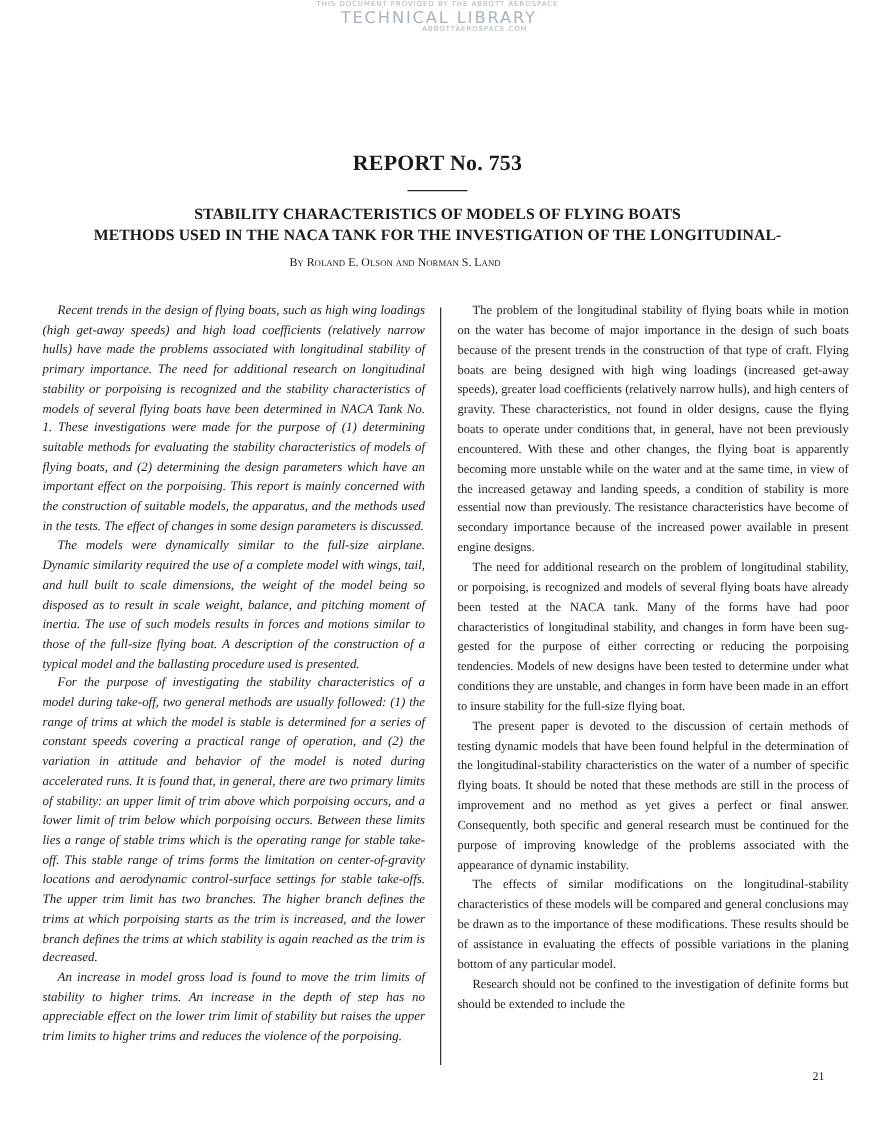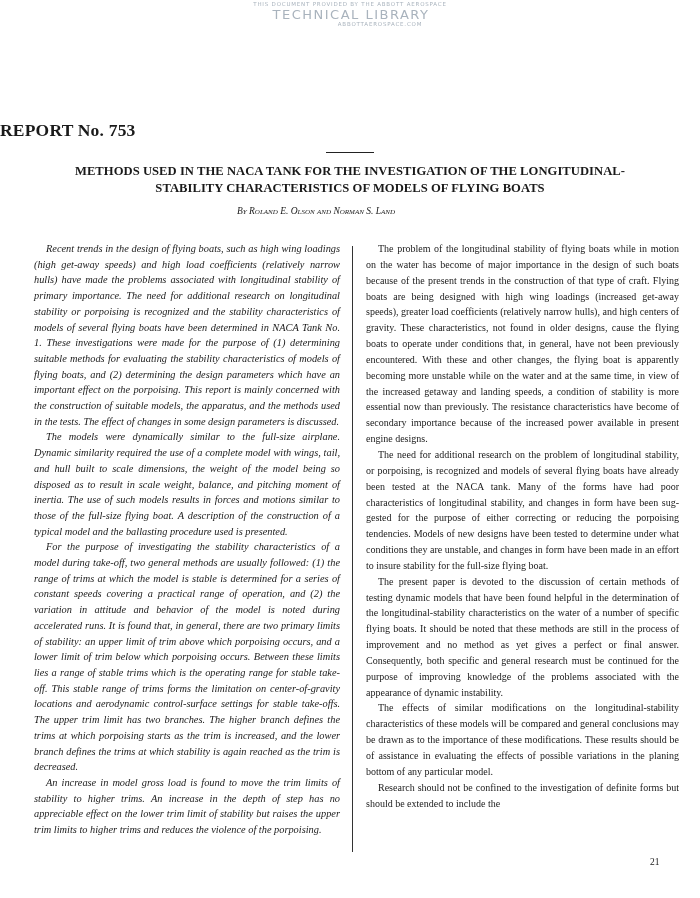--- a/index.html
+++ b/index.html
@@ -1,24 +1,24 @@
 <!DOCTYPE html>
 <html><head>
 <meta charset="utf-8">
 <style>
   html, body { margin: 0; padding: 0; background: #ffffff; }
   body { width: 700px; height: 898px; position: relative; overflow: hidden; color: #1a1a1a; font-family: "DejaVu Serif", "Liberation Serif", serif; }
   .watermark { position: absolute; top: 1px; left: 0; width: 700px; text-align: center; color: #a9b3bd; font-family: "DejaVu Sans", sans-serif; }
   .wm-top { font-size: 5.5px; letter-spacing: 0.8px; line-height: 7px; }
   .wm-mid { font-size: 13px; letter-spacing: 1.5px; line-height: 13px; margin-left: 2px; }
   .wm-bot { font-size: 5.5px; letter-spacing: 0.8px; line-height: 7px; margin-left: 60px; }
-  .report-no { position: absolute; top: 120px; left: 0; width: 700px; text-align: left; font-family: "Liberation Serif", serif; font-weight: bold; font-size: 17.5px; letter-spacing: 0.2px; }
+  .report-no { position: absolute; top: 120px; left: 0; width: 700px; text-align: center; font-family: "Liberation Serif", serif; font-weight: bold; font-size: 17.5px; letter-spacing: 0.2px; }
   .rule { position: absolute; top: 152px; left: 326px; width: 48px; height: 1px; background: #222; }
   .title { position: absolute; top: 163px; left: 20px; width: 660px; text-align: center; font-family: "Liberation Serif", serif; font-weight: bold; font-size: 12.6px; line-height: 17px; letter-spacing: 0.05px; }
-  .byline { position: absolute; top: 206px; left: 0; width: 632px; text-align: center; font-family: "Liberation Serif", serif; font-size: 9.5px; font-variant: small-caps; font-style: italic; }
+  .byline { position: absolute; top: 206px; left: 0; width: 632px; text-align: center; font-family: "Liberation Serif", serif; font-size: 9.5px; font-variant: small-caps; }
   .col { position: absolute; top: 241px; font-family: "Liberation Serif", serif; }
   .col-left { left: 34px; width: 306px; }
   .col-right { left: 366px; width: 313px; }
   .heading { text-align: center; font-weight: bold; font-size: 9.5px; letter-spacing: 0.4px; margin: 0 0 6px 0; line-height: 12px; }
   .col-left p { margin: 0; font-style: italic; font-size: 10.35px; line-height: 15.7px; text-align: justify; text-indent: 12px; hyphens: manual; }
   .col-right p { margin: 0; font-size: 10px; line-height: 15.85px; text-align: justify; text-indent: 12px; hyphens: manual; }
   .divider { position: absolute; left: 352px; top: 246px; width: 1px; height: 606px; background: #333; }
   .page-number { position: absolute; top: 857px; left: 650px; font-family: "Liberation Serif", serif; font-size: 9.5px; }
 </style>
 </head>
@@ -27,22 +27,22 @@
 <div class="watermark">
   <div class="wm-top">THIS DOCUMENT PROVIDED BY THE ABBOTT AEROSPACE</div>
   <div class="wm-mid">TECHNICAL LIBRARY</div>
   <div class="wm-bot">ABBOTTAEROSPACE.COM</div>
 </div>
 
 <div class="report-no">REPORT No. 753</div>
 <div class="rule"></div>
 
 <div class="title">
+  <div>STABILITY CHARACTERISTICS OF MODELS OF FLYING BOATS</div>
   <div>METHODS USED IN THE NACA TANK FOR THE INVESTIGATION OF THE LONGITUDINAL-</div>
-  <div>STABILITY CHARACTERISTICS OF MODELS OF FLYING BOATS</div>
 </div>
 
 <div class="byline">By Roland E. Olson and Norman S. Land</div>
 
 <div class="col col-left">
   <p>Recent trends in the design of flying boats, such as high wing loadings (high get-away speeds) and high load coefficients (rela­tively narrow hulls) have made the problems associated with longitudinal stability of primary importance. The need for additional research on longitudinal stability or porpoising is recognized and the stability characteristics of models of several flying boats have been determined in NACA Tank No. 1. These investigations were made for the purpose of (1) determin­ing suitable methods for evaluating the stability characteristics of models of flying boats, and (2) determining the design param­eters which have an important effect on the porpoising. This report is mainly concerned with the construction of suitable models, the apparatus, and the methods used in the tests. The effect of changes in some design parameters is discussed.</p>
   <p>The models were dynamically similar to the full-size airplane. Dynamic similarity required the use of a complete model with wings, tail, and hull built to scale dimensions, the weight of the model being so disposed as to result in scale weight, balance, and pitching moment of inertia. The use of such models results in forces and motions similar to those of the full-size flying boat. A description of the construction of a typical model and the ballasting procedure used is presented.</p>
   <p>For the purpose of investigating the stability characteristics of a model during take-off, two general methods are usually followed: (1) the range of trims at which the model is stable is determined for a series of constant speeds covering a practical range of operation, and (2) the variation in attitude and be­havior of the model is noted during accelerated runs. It is found that, in general, there are two primary limits of stability: an upper limit of trim above which porpoising occurs, and a lower limit of trim below which porpoising occurs. Between these limits lies a range of stable trims which is the operating range for stable take-off. This stable range of trims forms the limitation on center-of-gravity locations and aerodynamic control-surface settings for stable take-offs. The upper trim limit has two branches. The higher branch defines the trims at which porpoising starts as the trim is increased, and the lower branch defines the trims at which stability is again reached as the trim is decreased.</p>
   <p>An increase in model gross load is found to move the trim limits of stability to higher trims. An increase in the depth of step has no appreciable effect on the lower trim limit of stability but raises the upper trim limits to higher trims and reduces the violence of the porpoising.</p>
 </div>

